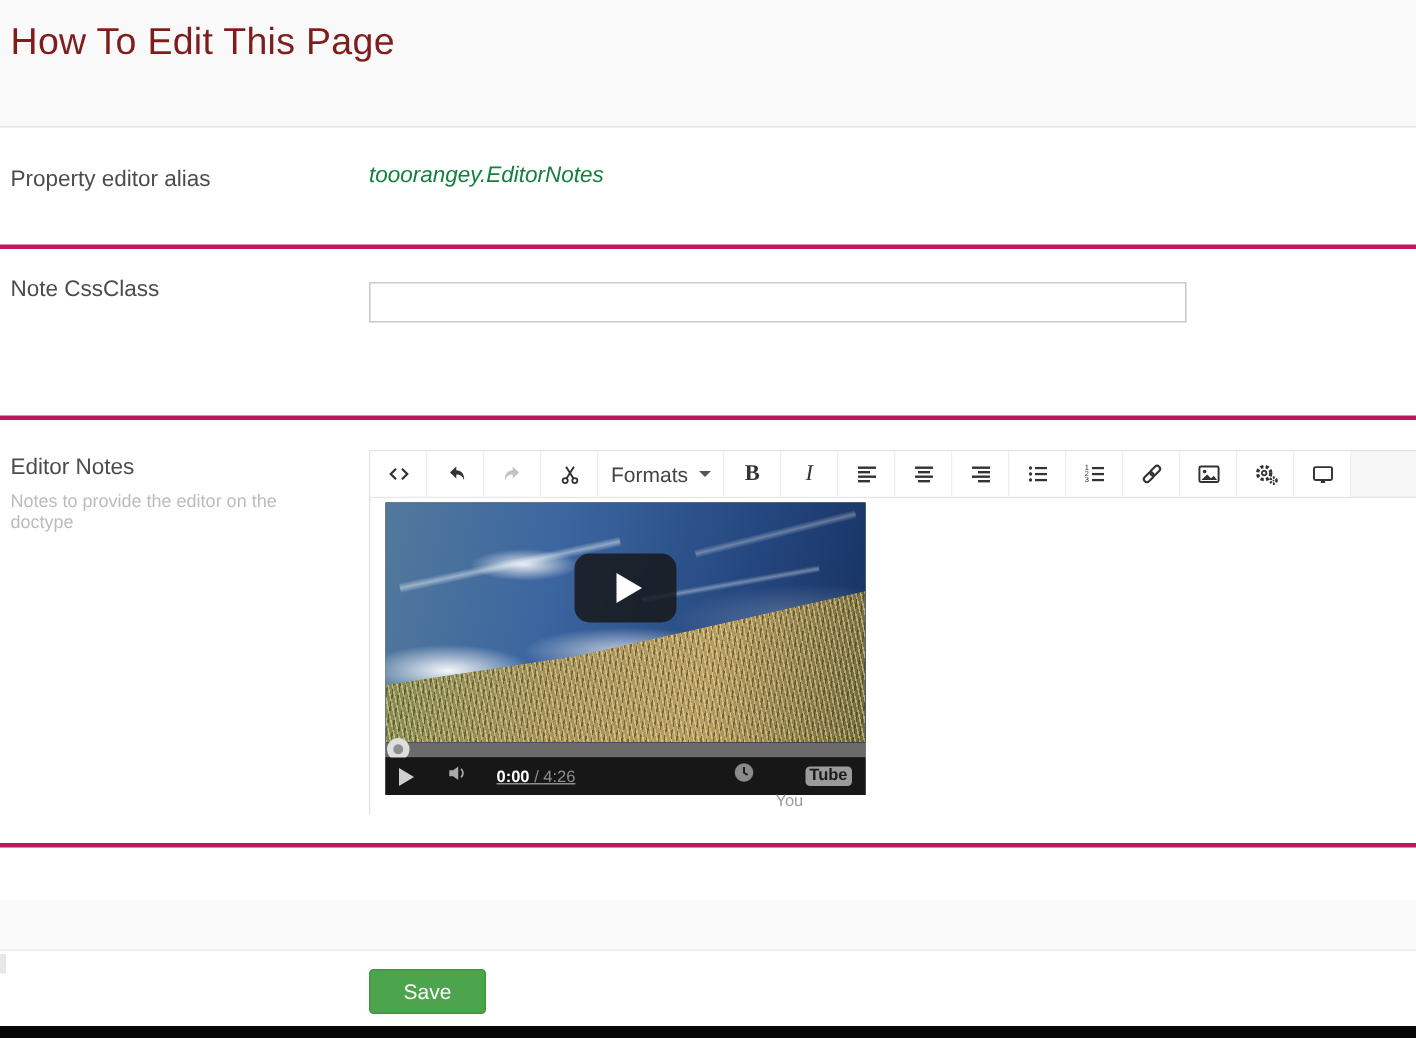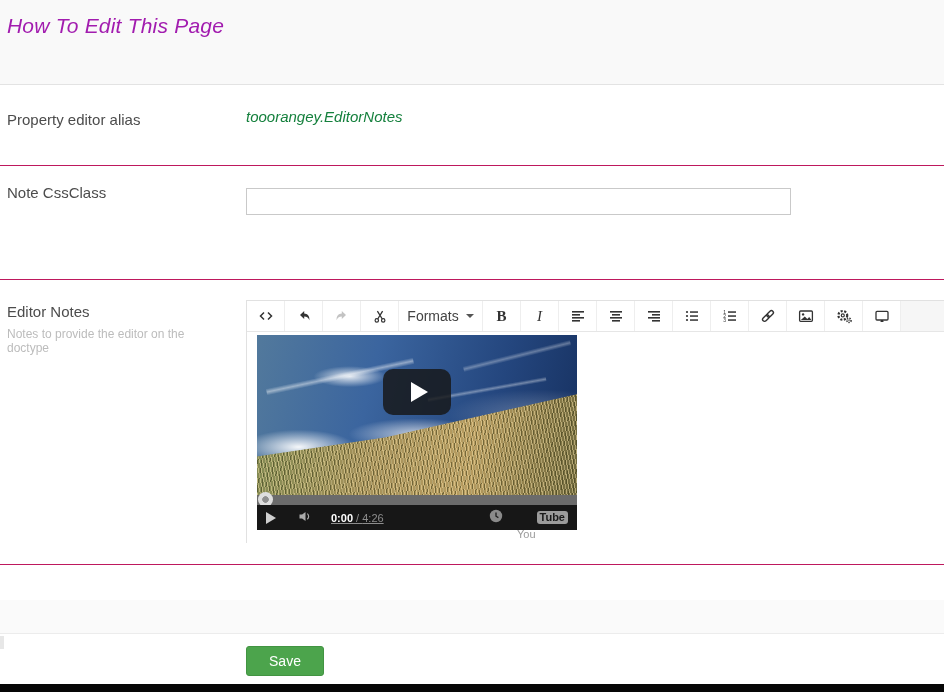--- a/index.html
+++ b/index.html
@@ -5,24 +5,24 @@
   * { margin:0; padding:0; box-sizing:border-box; }
   html,body { width:944px; height:692px; }
   body {
     font-family:"Liberation Sans","DejaVu Sans",sans-serif;
     background:#fff; color:#444; position:relative; overflow:hidden;
   }
   .abs { position:absolute; }
 
   
   .page-header { top:0; left:0; right:0; height:85px; background:#f9f9f9; border-bottom:1px solid #e3e3e3; }
-  .page-title { position:absolute; top:14px; left:7px; font-size:21px; font-weight:400; color:#a21caf; letter-spacing:.2px;font-style:italic; }
-
-  
-  .row { left:0; right:0; border-bottom:1px solid #be185d; }
+  .page-title { position:absolute; top:14px; left:7px; font-size:25px; font-weight:400; color:#7f1d1d; letter-spacing:.2px; }
+
+  
+  .row { left:0; right:0; border-bottom:3px solid #be185d; }
   .row-label { position:absolute; left:7px; font-size:15px; color:#4c4c4c; }
   .row-desc  { position:absolute; left:7px; width:178px; font-size:12px; line-height:13.5px; color:#bcbcbc; }
 
   .row-alias { top:85px; height:81px; }
   .alias-value { position:absolute; left:246px; top:23px; font-size:15px; color:#15803d;font-style:italic; }
 
   .row-cssclass { top:166px; height:114px; }
   .css-input {
     position:absolute; left:246px; top:22px; width:545px; height:27px;
     border:1px solid #c9c9c9; background:#fff; font:13px "Liberation Sans",sans-serif;

